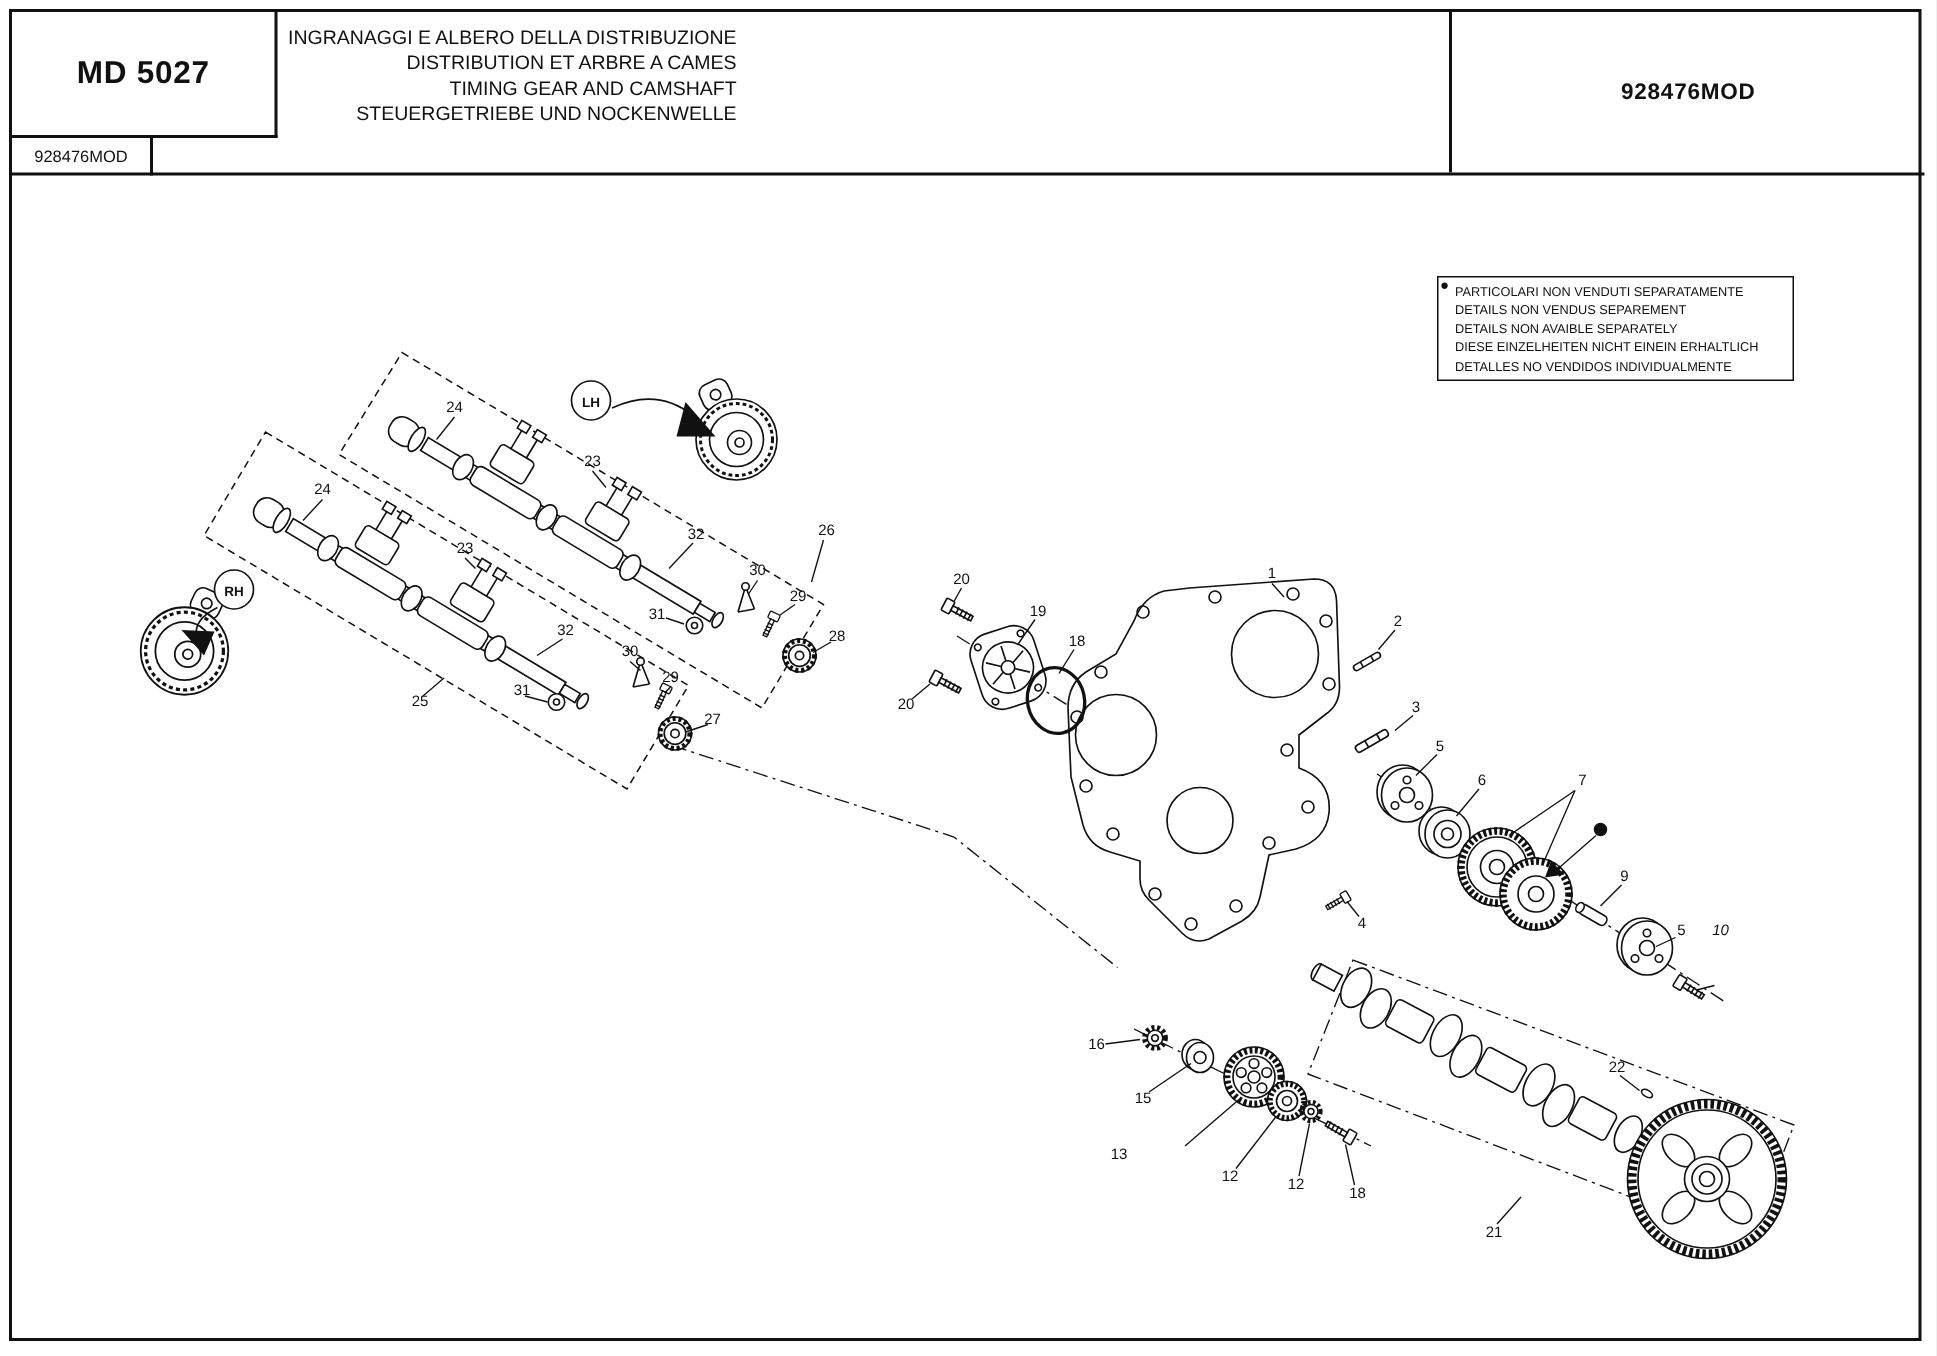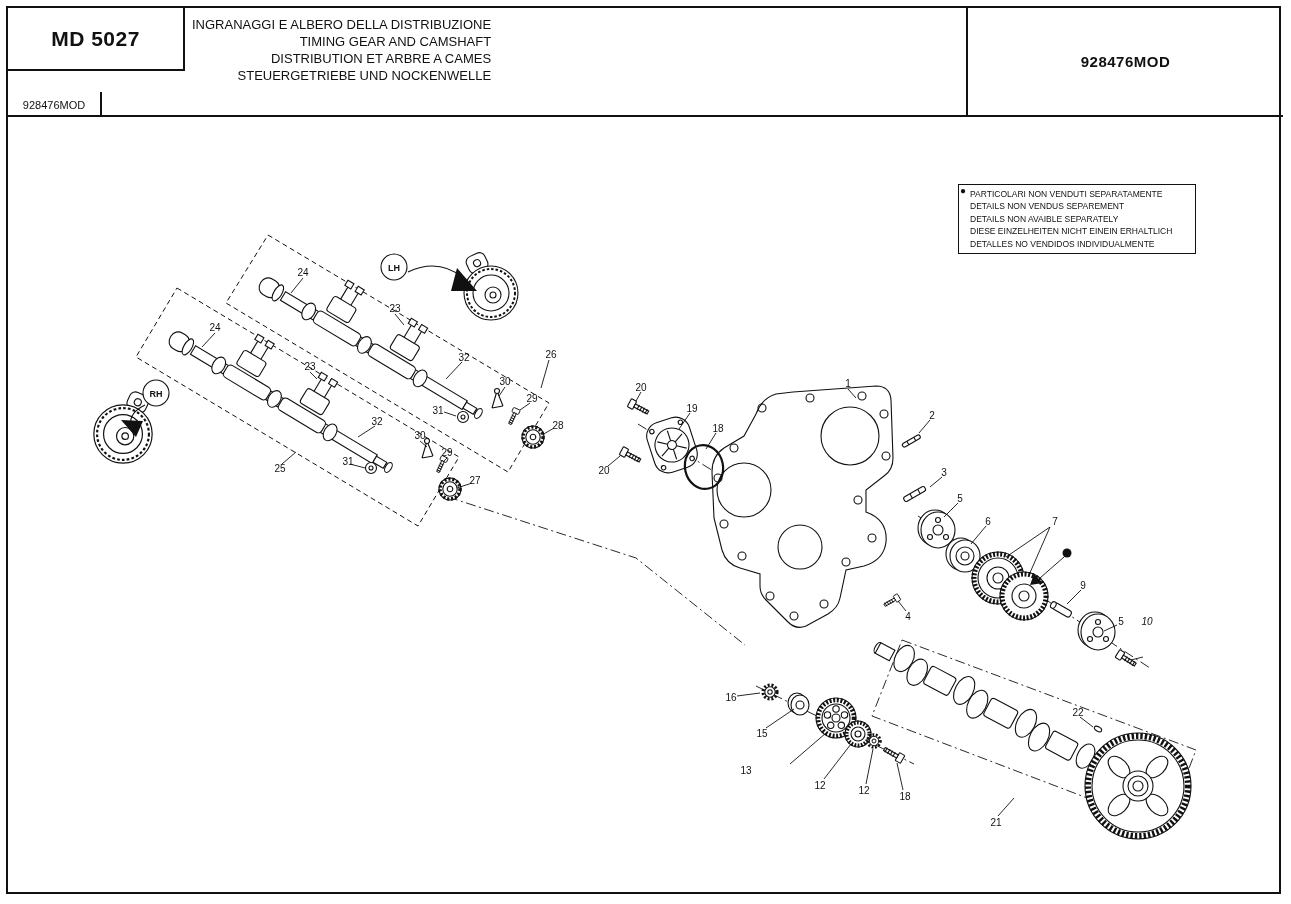--- a/index.html
+++ b/index.html
@@ -1,21 +1,21 @@
 <!DOCTYPE html>
 <html><head>
 <meta charset="utf-8">
 <style>
   html,body{margin:0;padding:0;background:#e8e8e8;}
   .page{position:relative;width:1291px;height:904px;background:#fff;
         font-family:"Liberation Sans",sans-serif;color:#111;overflow:hidden;}
   .frame{position:absolute;left:6px;top:6px;width:1275px;height:888px;
          border:2px solid #111;box-sizing:border-box;pointer-events:none;}
   
-  .model-box{position:absolute;left:8px;top:8px;width:177px;height:63px;
+  .model-box{position:absolute;left:8px;top:8px;width:177px;height:84px;
              border-right:2px solid #111;border-bottom:2px solid #111;box-sizing:border-box;
              display:flex;align-items:center;justify-content:center;}
   .model-box .model{font-size:21px;font-weight:bold;letter-spacing:.5px;}
   .code-small-box{position:absolute;left:8px;top:92px;width:94px;height:25px;
                   border-right:2px solid #111;box-sizing:border-box;
                   display:flex;align-items:center;justify-content:center;font-size:11px;}
   .header-bottom{position:absolute;left:8px;top:115px;width:1275px;height:2px;background:#111;}
   .titles{position:absolute;left:192px;top:16px;font-size:13px;line-height:17px;text-align:right;}
   .right-vline{position:absolute;left:966px;top:8px;width:2px;height:107px;background:#111;}
   .right-code{position:absolute;left:968px;top:8px;width:315px;height:107px;
@@ -44,22 +44,22 @@
 <body>
 
 <div class="page">
 
   <div class="model-box">
     <div class="model">MD 5027</div>
   </div>
   <div class="code-small-box">928476MOD</div>
   <div class="titles">
     <div>INGRANAGGI E ALBERO DELLA DISTRIBUZIONE</div>
+    <div>DISTRIBUTION ET ARBRE A CAMES</div>
     <div>TIMING GEAR AND CAMSHAFT</div>
-    <div>DISTRIBUTION ET ARBRE A CAMES</div>
     <div>STEUERGETRIEBE UND NOCKENWELLE</div>
   </div>
   <div class="right-vline"></div>
   <div class="right-code">928476MOD</div>
   <div class="header-bottom"></div>
 
   <svg class="diagram" width="1291" height="904" viewBox="0 0 1291 904">
     <defs>
       <g id="screw">
         <rect x="-3" y="-4.5" width="6" height="9" rx="1" class="sf"></rect>

